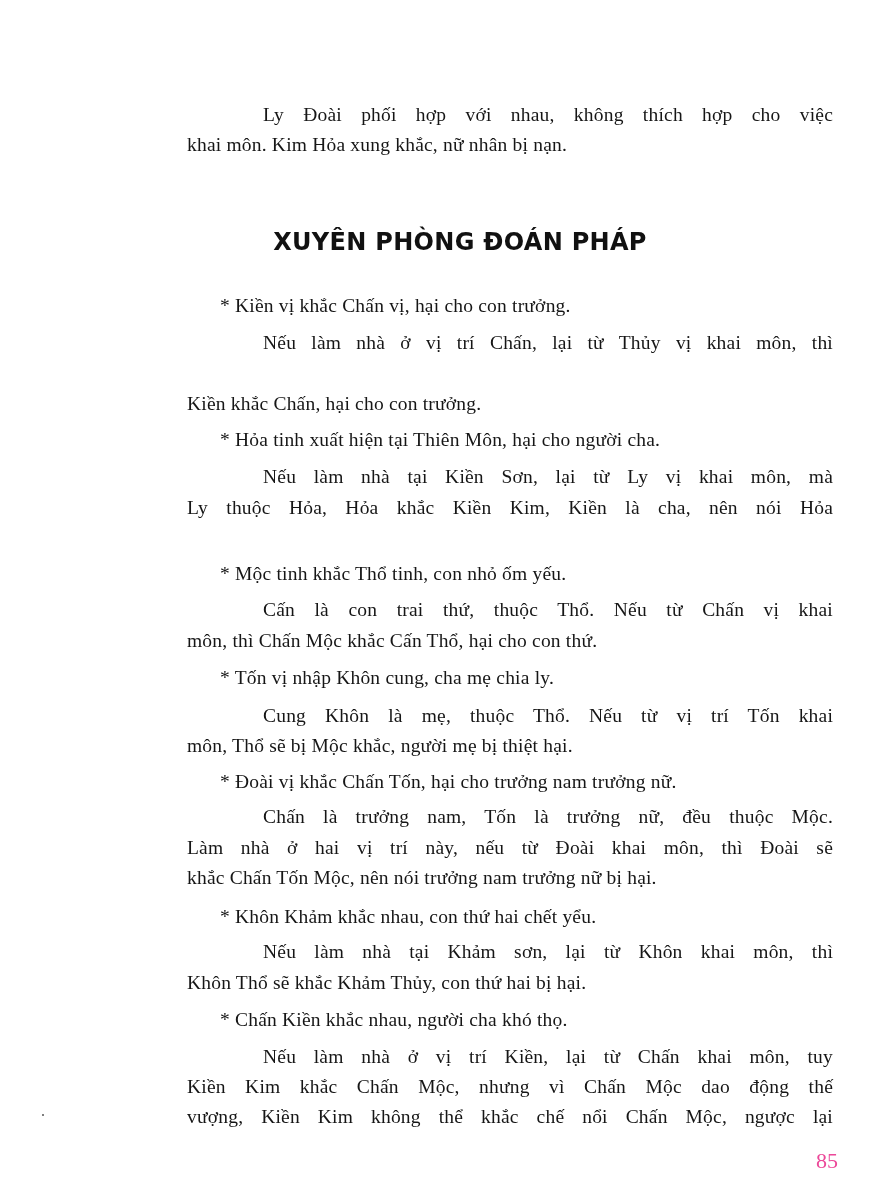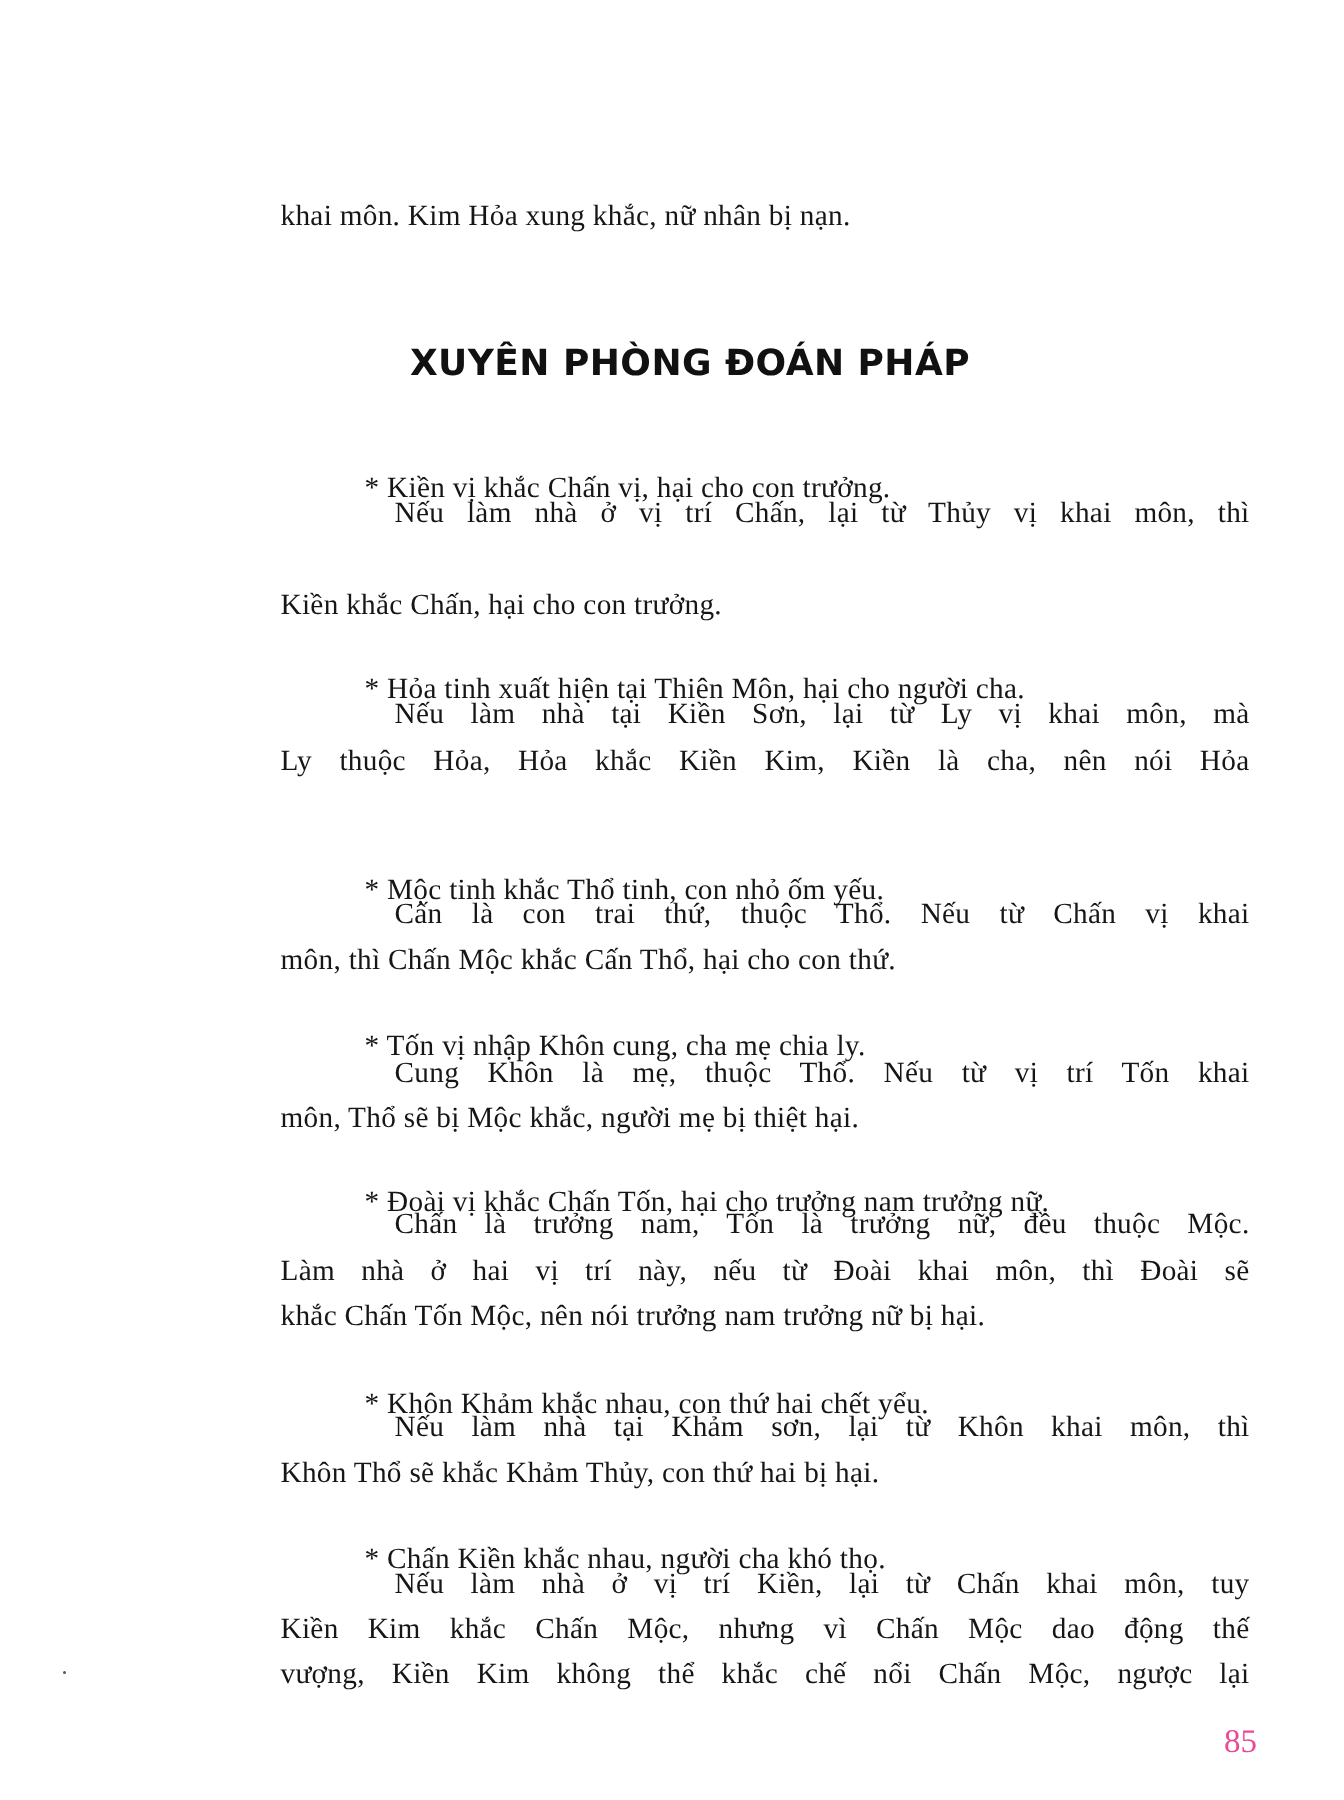--- a/index.html
+++ b/index.html
@@ -13,21 +13,21 @@
       position: absolute;
       left: 187px;
       width: 646px;
       font-size: 19.5px;
       line-height: 24px;
       white-space: nowrap;
       letter-spacing: 0.2px;
     }
     .justify { text-align: justify; text-align-last: justify; }
     .indent { left: 263px; width: 570px; }
-    .bullet { left: 243px; width: auto; margin-top: 20px; }
+    .bullet { left: 220px; width: auto; }
     .title {
       position: absolute;
       left: 0; width: 896px;
       top: 228px;
       text-align: center;
       font-family: "DejaVu Sans", "Liberation Sans", sans-serif;
       font-weight: bold;
       font-size: 24px;
       letter-spacing: 0.3px;
       color: #111;
@@ -44,20 +44,21 @@
     .speck {
       position: absolute; left: 42px; top: 1114px;
       width: 2px; height: 2px; background: #555; border-radius: 50%;
     }
   </style>
 </head>
 <body>
 
 <div class="page">
 
+  <div class="line indent justify" style="top:103px">Ly Đoài phối hợp với nhau, không thích hợp cho việc</div>
   <div class="line" style="top:133px">khai môn. Kim Hỏa xung khắc, nữ nhân bị nạn.</div>
 
   <div class="title">XUYÊN PHÒNG ĐOÁN PHÁP</div>
 
   <div class="line bullet" style="top:294px">* Kiền vị khắc Chấn vị, hại cho con trưởng.</div>
   <div class="line indent justify" style="top:331px">Nếu làm nhà ở vị trí Chấn, lại từ Thủy vị khai môn, thì</div>
   <div class="line" style="top:392px">Kiền khắc Chấn, hại cho con trưởng.</div>
 
   <div class="line bullet" style="top:428px">* Hỏa tinh xuất hiện tại Thiên Môn, hại cho người cha.</div>
   <div class="line indent justify" style="top:465px">Nếu làm nhà tại Kiền Sơn, lại từ Ly vị khai môn, mà</div>

